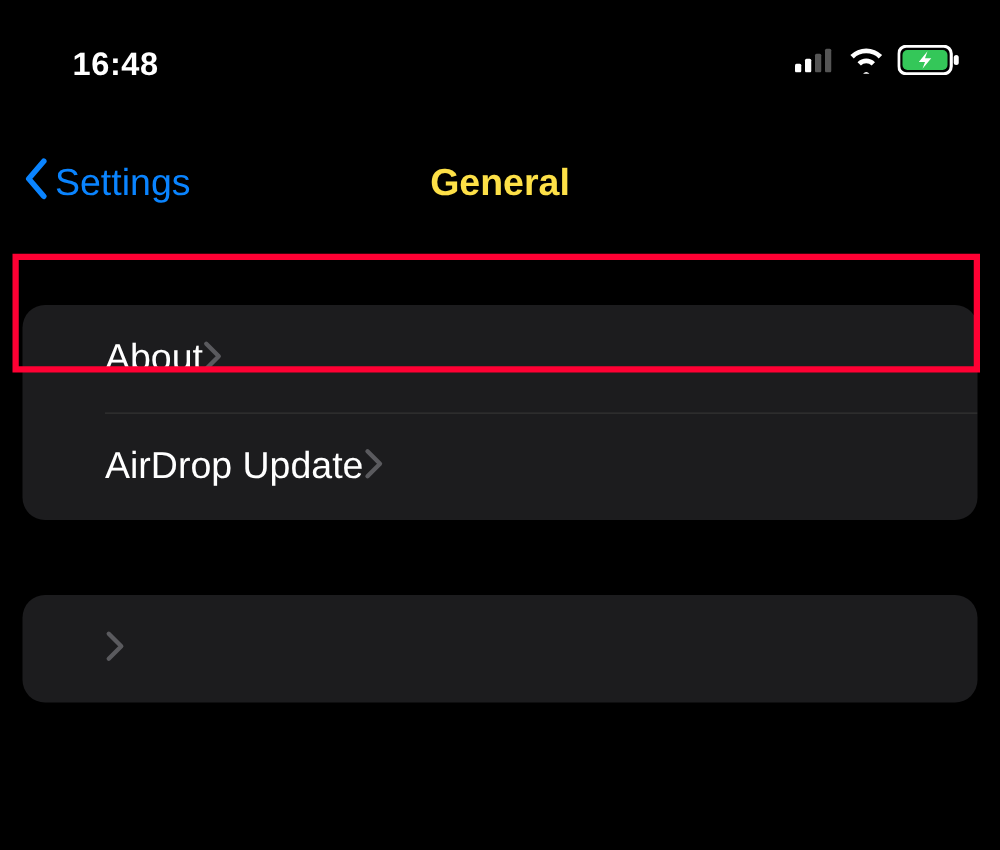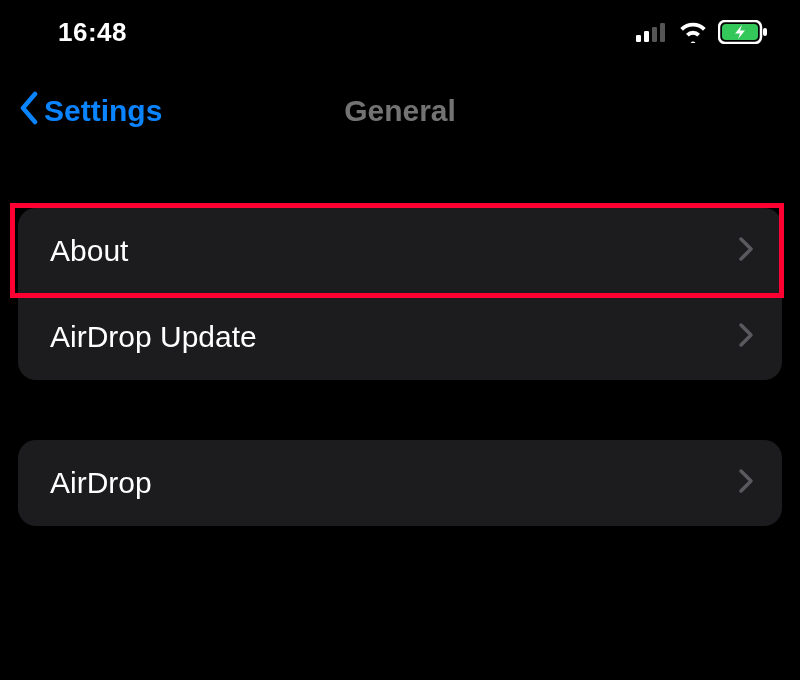--- a/index.html
+++ b/index.html
@@ -1,32 +1,32 @@
 <!DOCTYPE html>
 <html><head>
   <meta charset="utf-8">
   <style>
     * { margin: 0; padding: 0; box-sizing: border-box; -webkit-font-smoothing: antialiased; }
     html, body { width: 800px; height: 680px; background: #000; font-family: -apple-system, "SF Pro Text", "Helvetica Neue", Arial, sans-serif; overflow: hidden; color: #fff; }
 
     
-    .status-bar { height: 48px; display: flex; align-items: flex-end; justify-content: space-between; padding: 0 32px 0 58px; }
+    .status-bar { height: 48px; display: flex; align-items: flex-start; justify-content: space-between; padding: 0 32px 0 58px; margin-top: 36px; }
     .status-time { font-size: 26px; font-weight: 600; letter-spacing: 0.5px; }
     .status-right { display: flex; align-items: center; gap: 10px; }
 
     
     .nav-bar { height: 54px; display: flex; align-items: center; position: relative; padding: 0 18px; margin-top: 36px; }
-    .back-btn { display: flex; align-items: center; gap: 4px; color: #0A84FF; font-size: 30px; font-weight: 700; background: none; border: none; cursor: pointer; }
+    .back-btn { display: flex; align-items: center; gap: 4px; color: #0A84FF; font-size: 30px; font-weight: 400; background: none; border: none; cursor: pointer; }
     .back-chevron { display: inline-block; }
-    .nav-title { position: absolute; left: 50%; transform: translateX(-50%); font-size: 30px; font-weight: 600; color: #737373; }
+    .nav-title { position: absolute; left: 50%; transform: translateX(-50%); font-size: 30px; font-weight: 600; color: #fde047; }
 
     
     .content { padding: 0 18px; margin-top: 70px; }
     .group { background: #1C1C1E; border-radius: 18px; overflow: hidden; margin-bottom: 60px; }
-    .row { display: flex; align-items: center; justify-content: space-between; padding: 0 28px 0 32px; height: 86px; cursor: pointer; position: relative; }
+    .row { display: flex; align-items: center; justify-content: flex-start; padding: 0 28px 0 32px; height: 86px; cursor: pointer; position: relative; margin-left: 34px; }
     .row + .row::before { content: ""; position: absolute; top: 0; left: 32px; right: 0; height: 1px; background: #333; }
     .row-label { font-size: 30px; font-weight: 400; color: #fff; }
     .row-chevron { color: #5A5A5E; }
 
     
     .highlight-wrap { position: relative; }
     .highlight-box { position: absolute; border: 5px solid #FF0033; pointer-events: none; z-index: 10; }
   </style>
 </head>
 <body>
@@ -91,21 +91,20 @@
       <span class="row-chevron">
         <svg width="16" height="26" viewBox="0 0 16 26">
             <path d="M3 3 L13 13 L3 23" fill="none" stroke="#5A5A5E" stroke-width="3.5" stroke-linecap="round" stroke-linejoin="round"></path>
           </svg>
       </span>
     </div>
   </div>
 
   <div class="group">
     <div class="row">
-      <span class="row-label">AirDrop</span>
       <span class="row-chevron">
         <svg width="16" height="26" viewBox="0 0 16 26">
             <path d="M3 3 L13 13 L3 23" fill="none" stroke="#5A5A5E" stroke-width="3.5" stroke-linecap="round" stroke-linejoin="round"></path>
           </svg>
       </span>
     </div>
   </div>
 
 </div>
 

